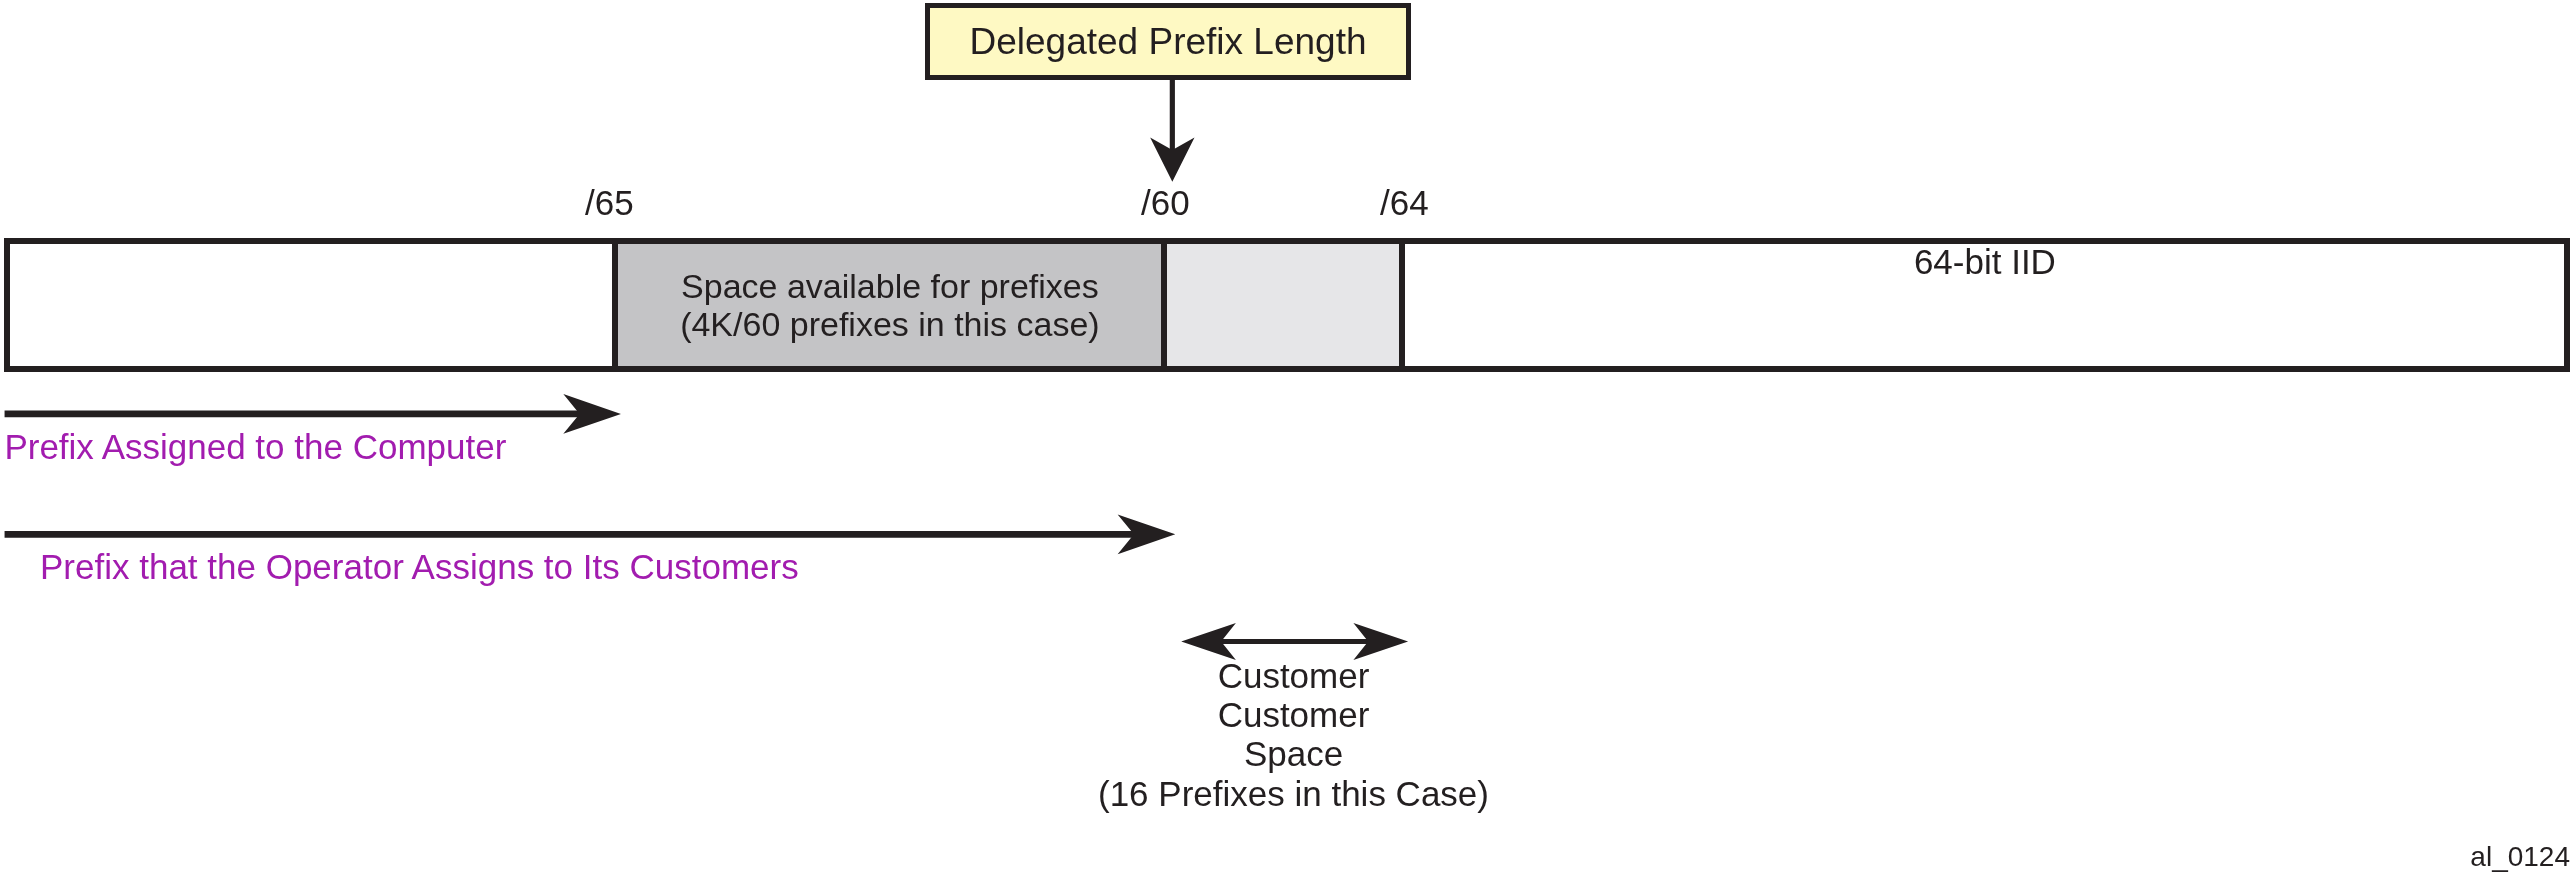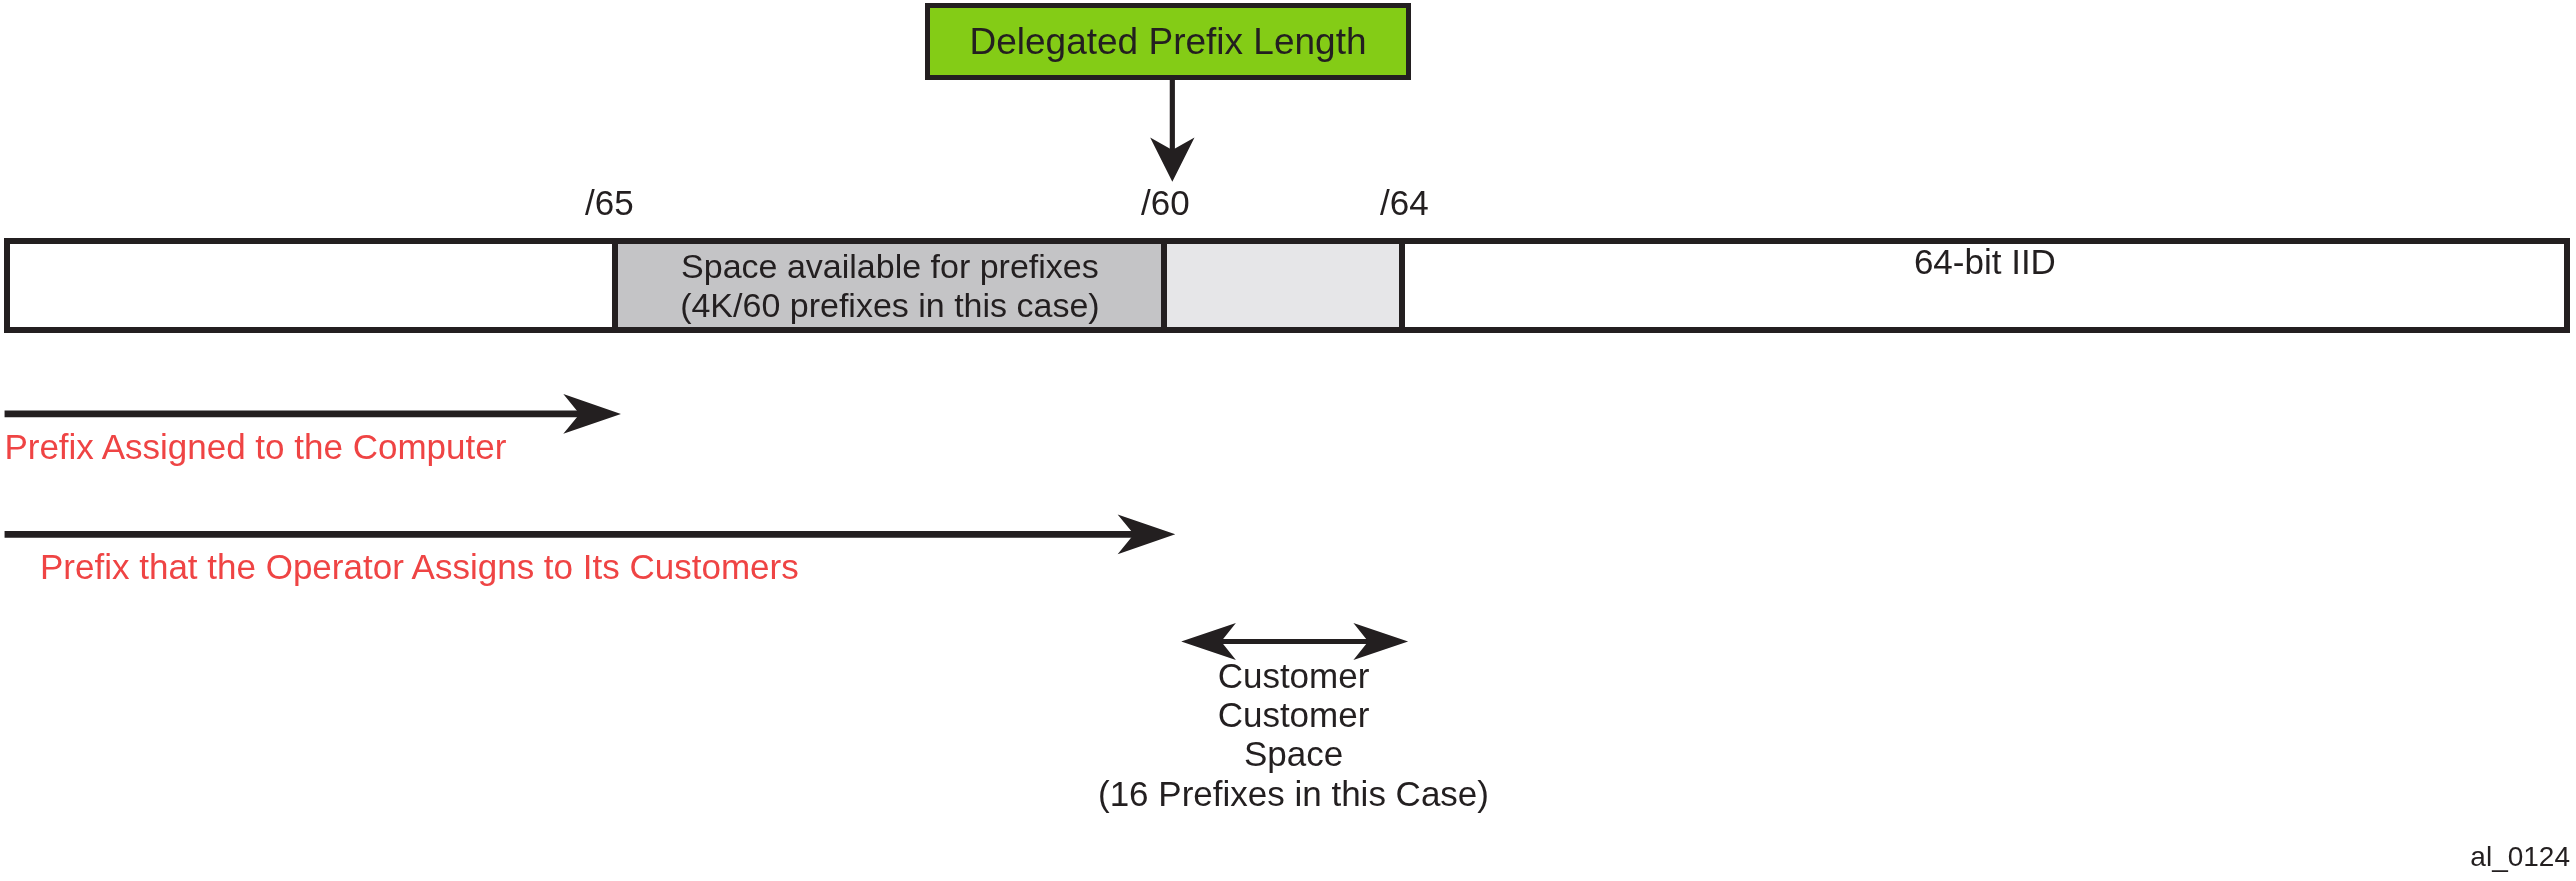--- a/index.html
+++ b/index.html
@@ -22,21 +22,21 @@
 
   
   .callout-box {
     position: absolute;
     left: 925px;
     top: 3px;
     width: 486px;
     height: 77px;
     box-sizing: border-box;
     border: 5.2px solid #231f20;
-    background: #84cc16;
+    background: #fef9c3;
     display: flex;
     align-items: center;
     justify-content: center;
   }
   .callout-label {
     font-size: 37px;
     line-height: 1;
     color: #231f20;
     white-space: nowrap;
   }
@@ -63,21 +63,21 @@
   .tick-48 { left: 585px; }
   .tick-60 { left: 1141px; }
   .tick-64 { left: 1372px; margin-left: 8px; }
 
   
   .address-bar {
     position: absolute;
     left: 4.4px;
     top: 238px;
     width: 2566px;
-    height: 95px;
+    height: 134px;
     box-sizing: border-box;
     border: 6.7px solid #231f20;
     background: #fdba74;
     display: block;
   }
   .seg {
     position: absolute;
     top: 0;
     bottom: 0;
     box-sizing: border-box;
@@ -124,21 +124,21 @@
     line-height: 1;
     color: #231f20;
     white-space: nowrap;
   }
 
   
   .arrow-caption {
     position: absolute;
     font-size: 35px;
     line-height: 1;
-    color: #ef4444;
+    color: #a21caf;
     white-space: nowrap;
   }
   .caption-computer {
     left: 4.4px;
     top: 429px;
   }
   .caption-operator {
     left: 40px;
     top: 549px;
   }

